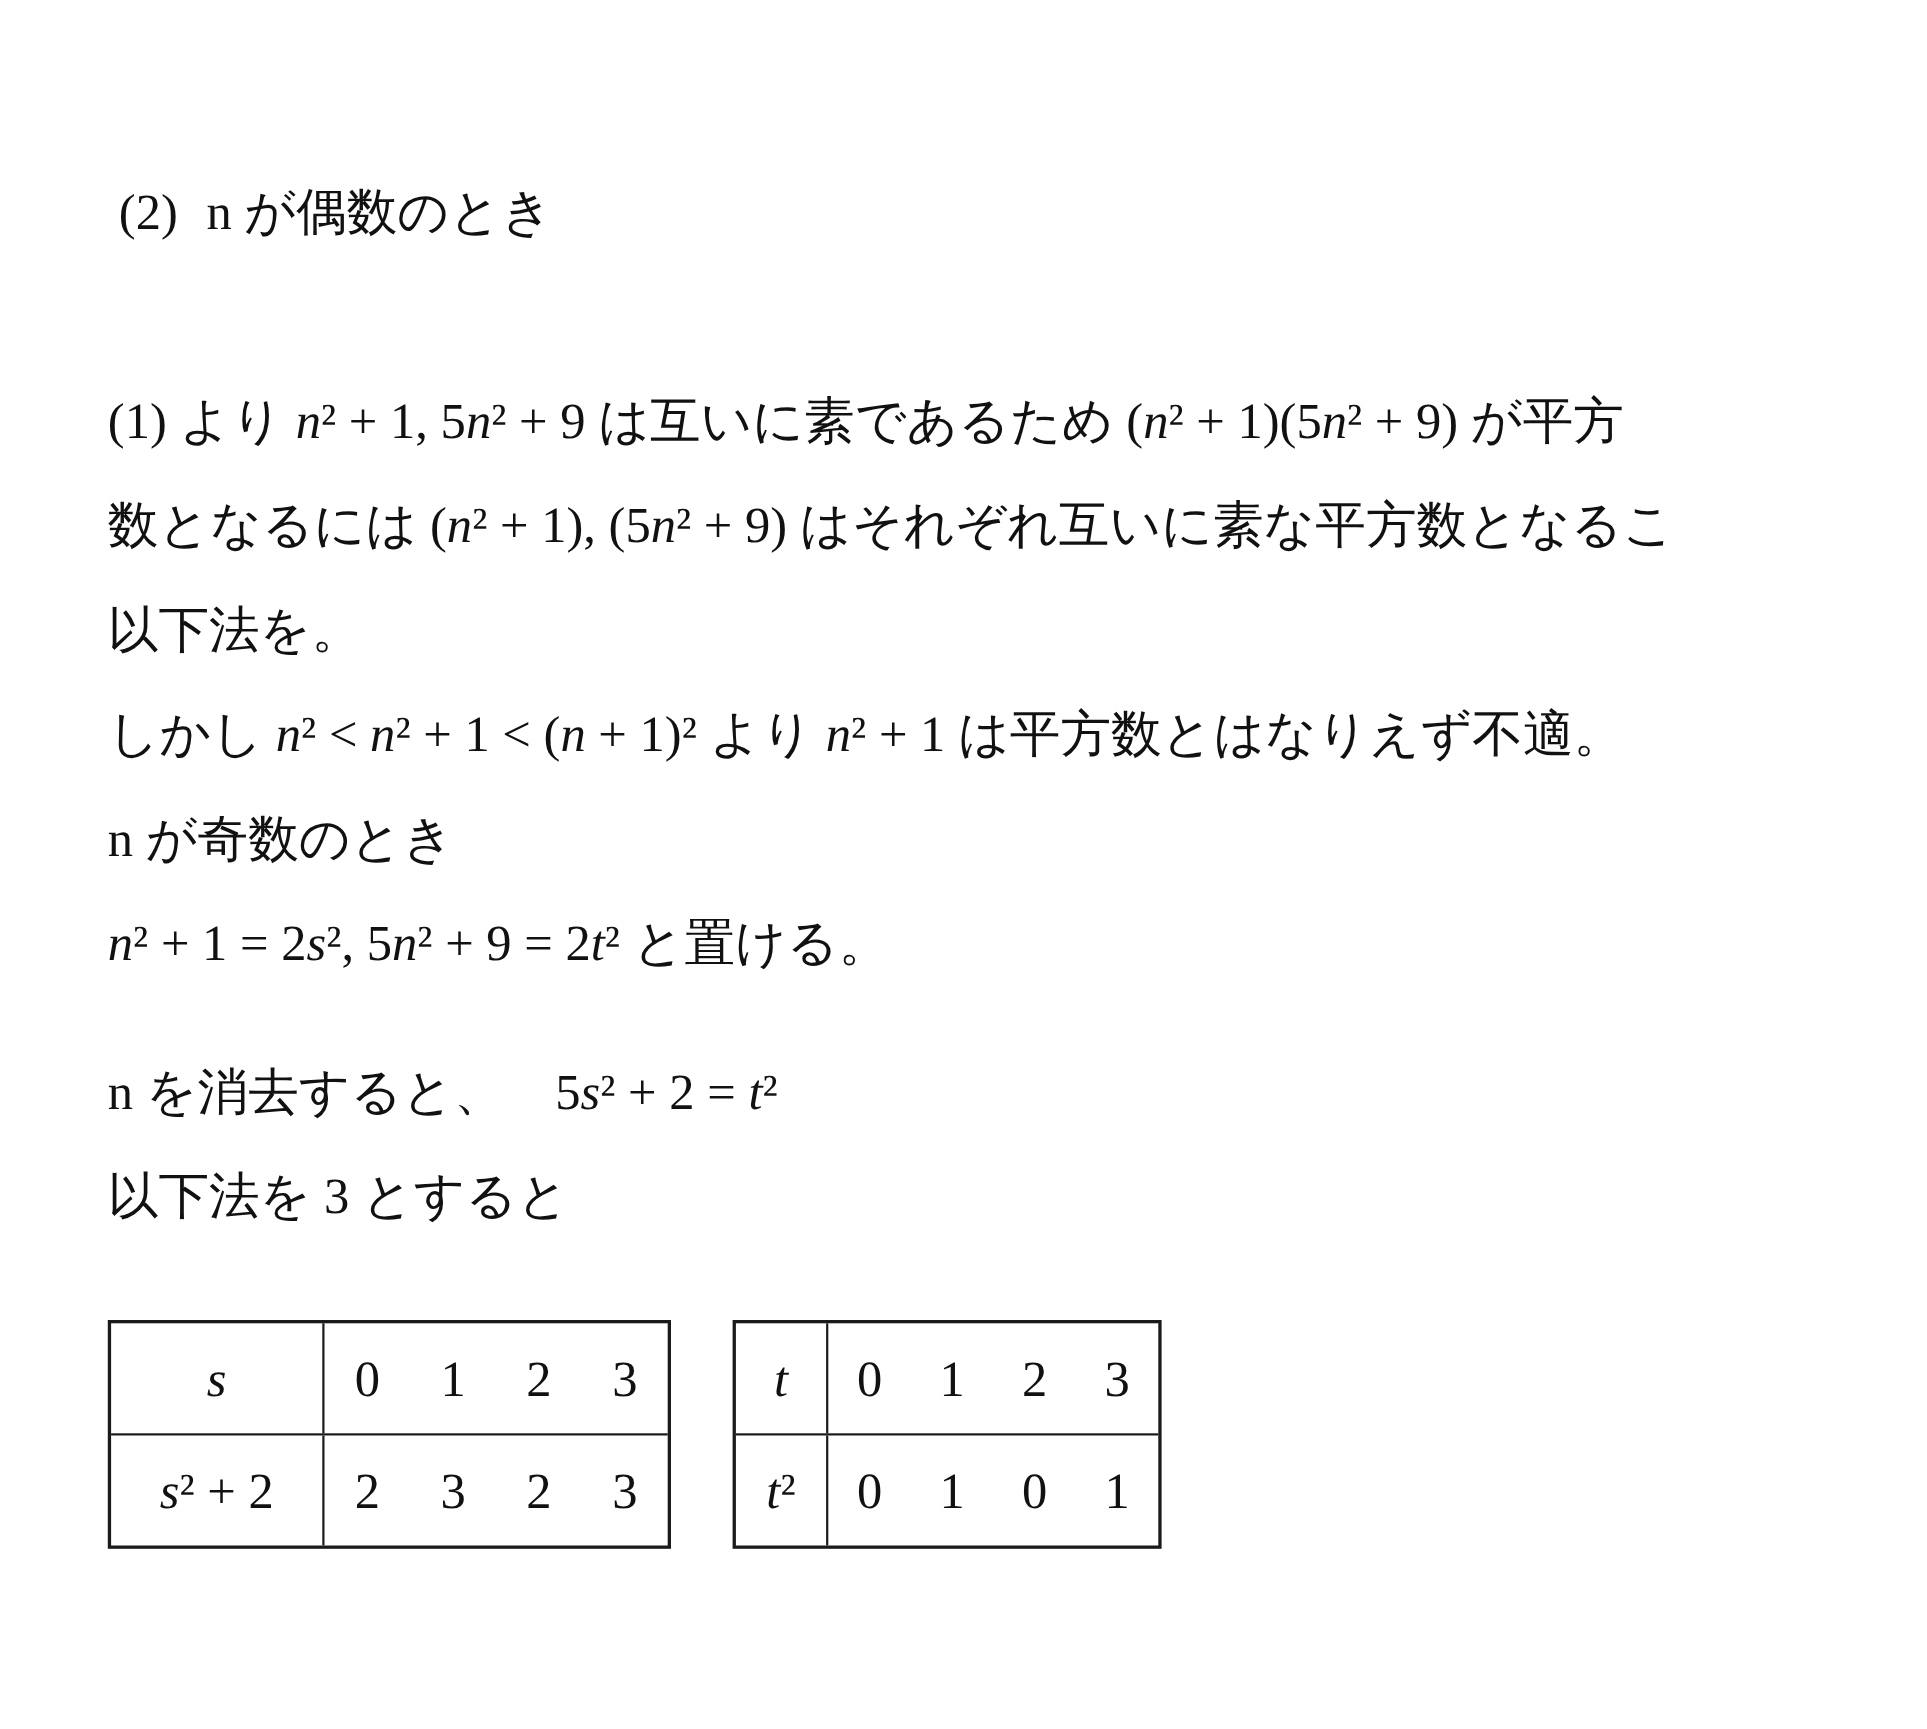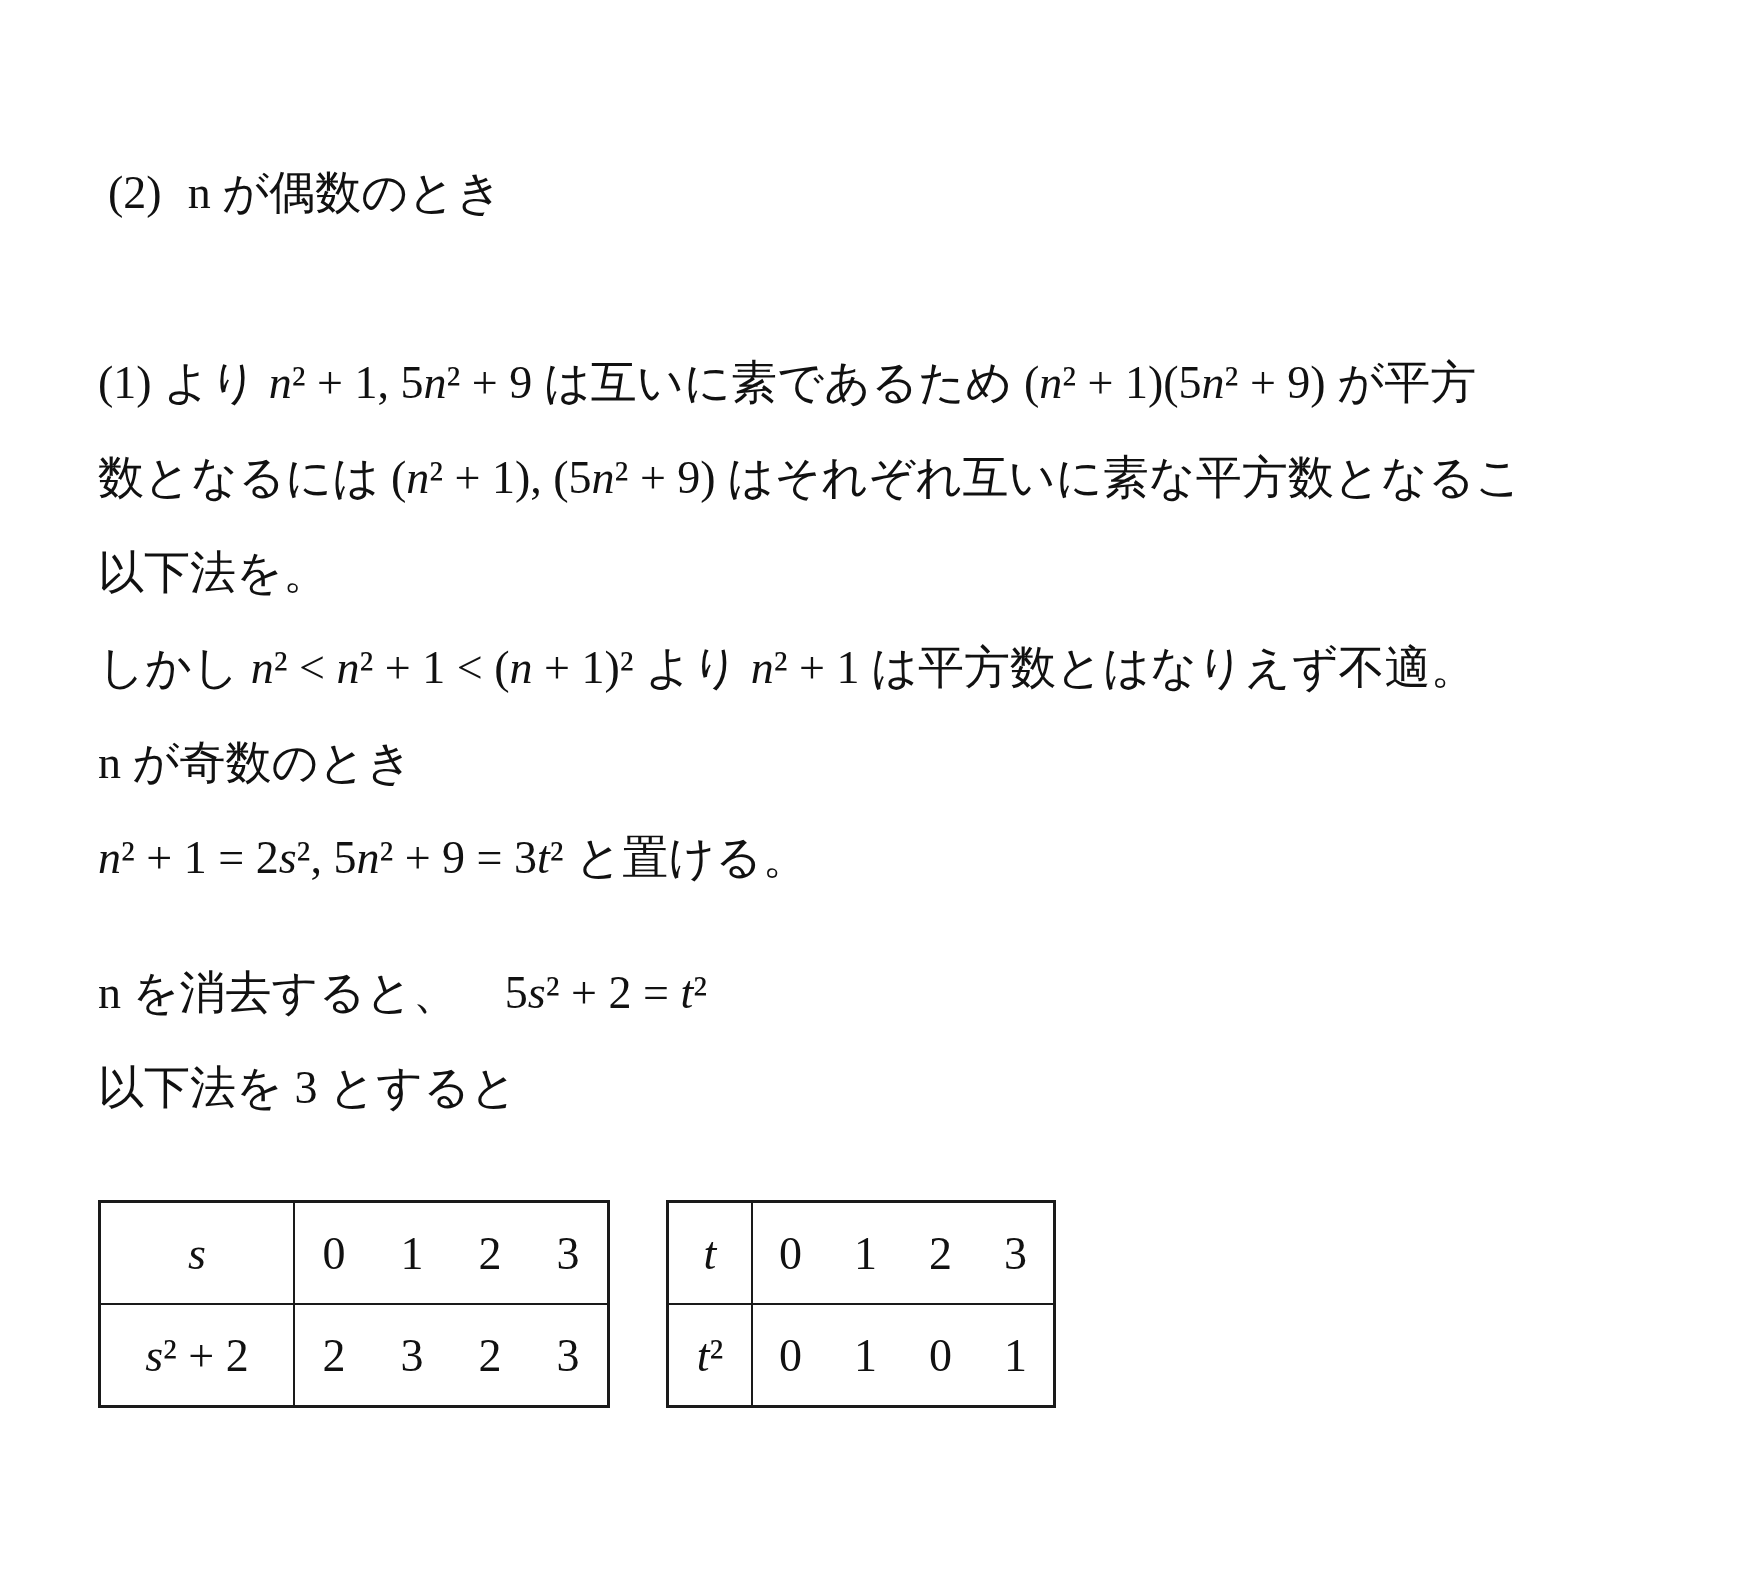--- a/index.html
+++ b/index.html
@@ -91,21 +91,21 @@
   <div class="line heading">
     <span class="marker">(2)</span><span class="jp">n が偶数のとき</span>
   </div>
 
   <div class="body-block">
     <div class="line para"><span class="jp">(1) より </span><span class="math"><span class="mvar">n</span><span class="mnum">² + 1, 5</span><span class="mvar">n</span><span class="mnum">² + 9</span></span><span class="jp"> は互いに素であるため </span><span class="math"><span class="mnum">(</span><span class="mvar">n</span><span class="mnum">² + 1)(5</span><span class="mvar">n</span><span class="mnum">² + 9)</span></span><span class="jp"> が平方</span></div>
     <div class="line para"><span class="jp">数となるには </span><span class="math"><span class="mnum">(</span><span class="mvar">n</span><span class="mnum">² + 1), (5</span><span class="mvar">n</span><span class="mnum">² + 9)</span></span><span class="jp"> はそれぞれ互いに素な平方数となるこ</span></div>
     <div class="line para"><span class="jp">以下法を。</span></div>
     <div class="line para"><span class="jp">しかし </span><span class="math"><span class="mvar">n</span><span class="mnum">² &lt; </span><span class="mvar">n</span><span class="mnum">² + 1 &lt; (</span><span class="mvar">n</span><span class="mnum"> + 1)²</span></span><span class="jp"> より </span><span class="math"><span class="mvar">n</span><span class="mnum">² + 1</span></span><span class="jp"> は平方数とはなりえず不適。</span></div>
     <div class="line para"><span class="jp">n が奇数のとき</span></div>
-    <div class="line para"><span class="math"><span class="mvar">n</span><span class="mnum">² + 1 = 2</span><span class="mvar">s</span><span class="mnum">², 5</span><span class="mvar">n</span><span class="mnum">² + 9 = 3</span><span class="mvar">t</span><span class="mnum">²</span></span><span class="jp"> と置ける。</span></div>
+    <div class="line para"><span class="math"><span class="mvar">n</span><span class="mnum">² + 1 = 2</span><span class="mvar">s</span><span class="mnum">², 5</span><span class="mvar">n</span><span class="mnum">² + 9 = 2</span><span class="mvar">t</span><span class="mnum">²</span></span><span class="jp"> と置ける。</span></div>
     <div class="line para gap-above"><span class="jp">n を消去すると、　</span><span class="math"><span class="mnum">5</span><span class="mvar">s</span><span class="mnum">² + 2 = </span><span class="mvar">t</span><span class="mnum">²</span></span></div>
     <div class="line para"><span class="jp">以下法を 3 とすると</span></div>
 
     <div class="tables-row">
 
       <div class="vtable s-table">
         <div class="vrow">
           <div class="vhead"><span class="mvar">s</span></div>
           <div class="vcells">
             <span class="vcell">0</span>

